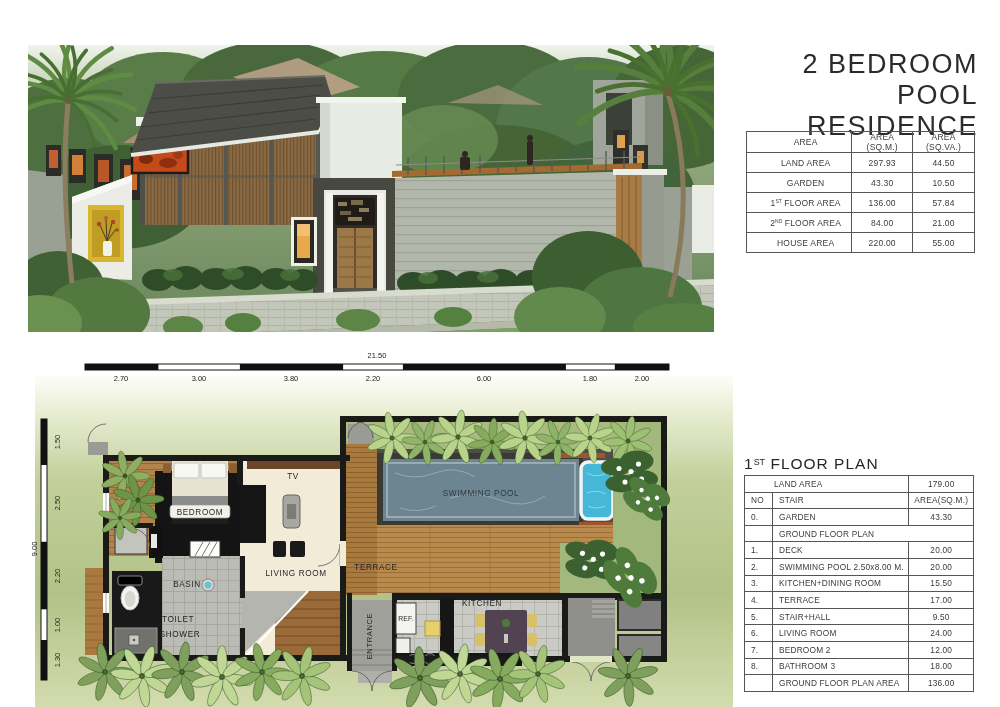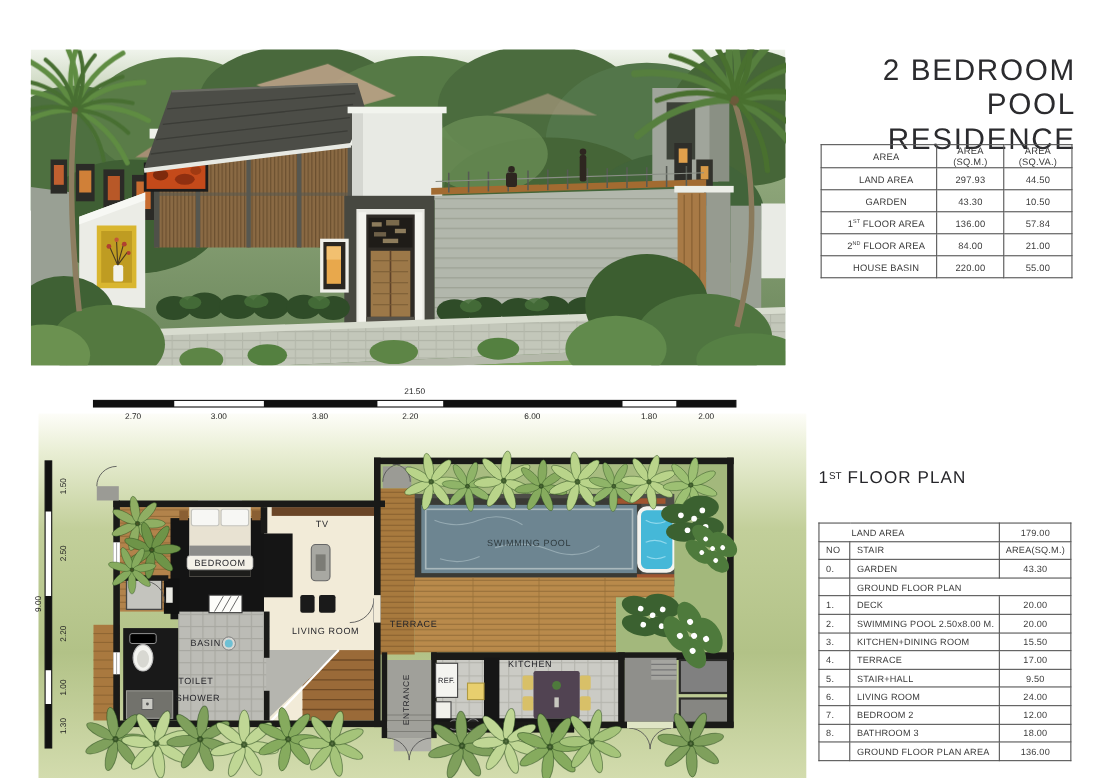--- a/index.html
+++ b/index.html
@@ -12,21 +12,21 @@
     font-size:27px;line-height:31px;letter-spacing:1.5px;color:#2b2b2e;font-weight:500;}
 
   
   .area-table{position:absolute;left:746px;top:108px;width:229px;border-collapse:collapse;
     font-size:8.5px;color:#3a3a3a;letter-spacing:.2px;}
   .area-table th,.area-table td{border:1px solid #555;height:19px;padding:0 4px;font-weight:400;}
   .area-table .c-label{width:99px;text-align:center;padding-left:17px;}
   .area-table .c-num{width:59px;text-align:center;}
 
   
-  .fp-title{position:absolute;left:744px;top:403px;font-size:15.5px;letter-spacing:1px;
+  .fp-title{position:absolute;left:744px;top:432px;font-size:15.5px;letter-spacing:1px;
     color:#26262a;font-weight:500;}
   .sup{font-size:58%;position:relative;top:-.5em;letter-spacing:0;}
   .fp-table{position:absolute;left:744px;top:452px;width:230px;border-collapse:collapse;
     font-size:8.3px;color:#3a3a3a;letter-spacing:.2px;}
   .fp-table td{border:1px solid #555;height:15.6px;padding:0 4px;}
   .fp-table .c-no{width:18px;text-align:left;padding-left:6px;}
   .fp-table .c-room{width:138px;text-align:left;padding-left:6px;}
   .fp-table .c-val{width:56px;text-align:center;}
   .fp-table .indent{padding-left:29px;}
 
@@ -327,21 +327,21 @@
           <td class="c-label">1<span class="sup">ST</span> FLOOR AREA</td>
           <td class="c-num">136.00</td>
           <td class="c-num">57.84</td>
         </tr>
         <tr>
           <td class="c-label">2<span class="sup">ND</span> FLOOR AREA</td>
           <td class="c-num">84.00</td>
           <td class="c-num">21.00</td>
         </tr>
         <tr>
-          <td class="c-label">HOUSE BASIN</td>
+          <td class="c-label">HOUSE AREA</td>
           <td class="c-num">220.00</td>
           <td class="c-num">55.00</td>
         </tr>
       </tbody>
   </table>
 
   <div class="fp-title">
     <span>1</span><span class="sup">ST</span><span> FLOOR PLAN</span>
   </div>
   <table class="fp-table">

